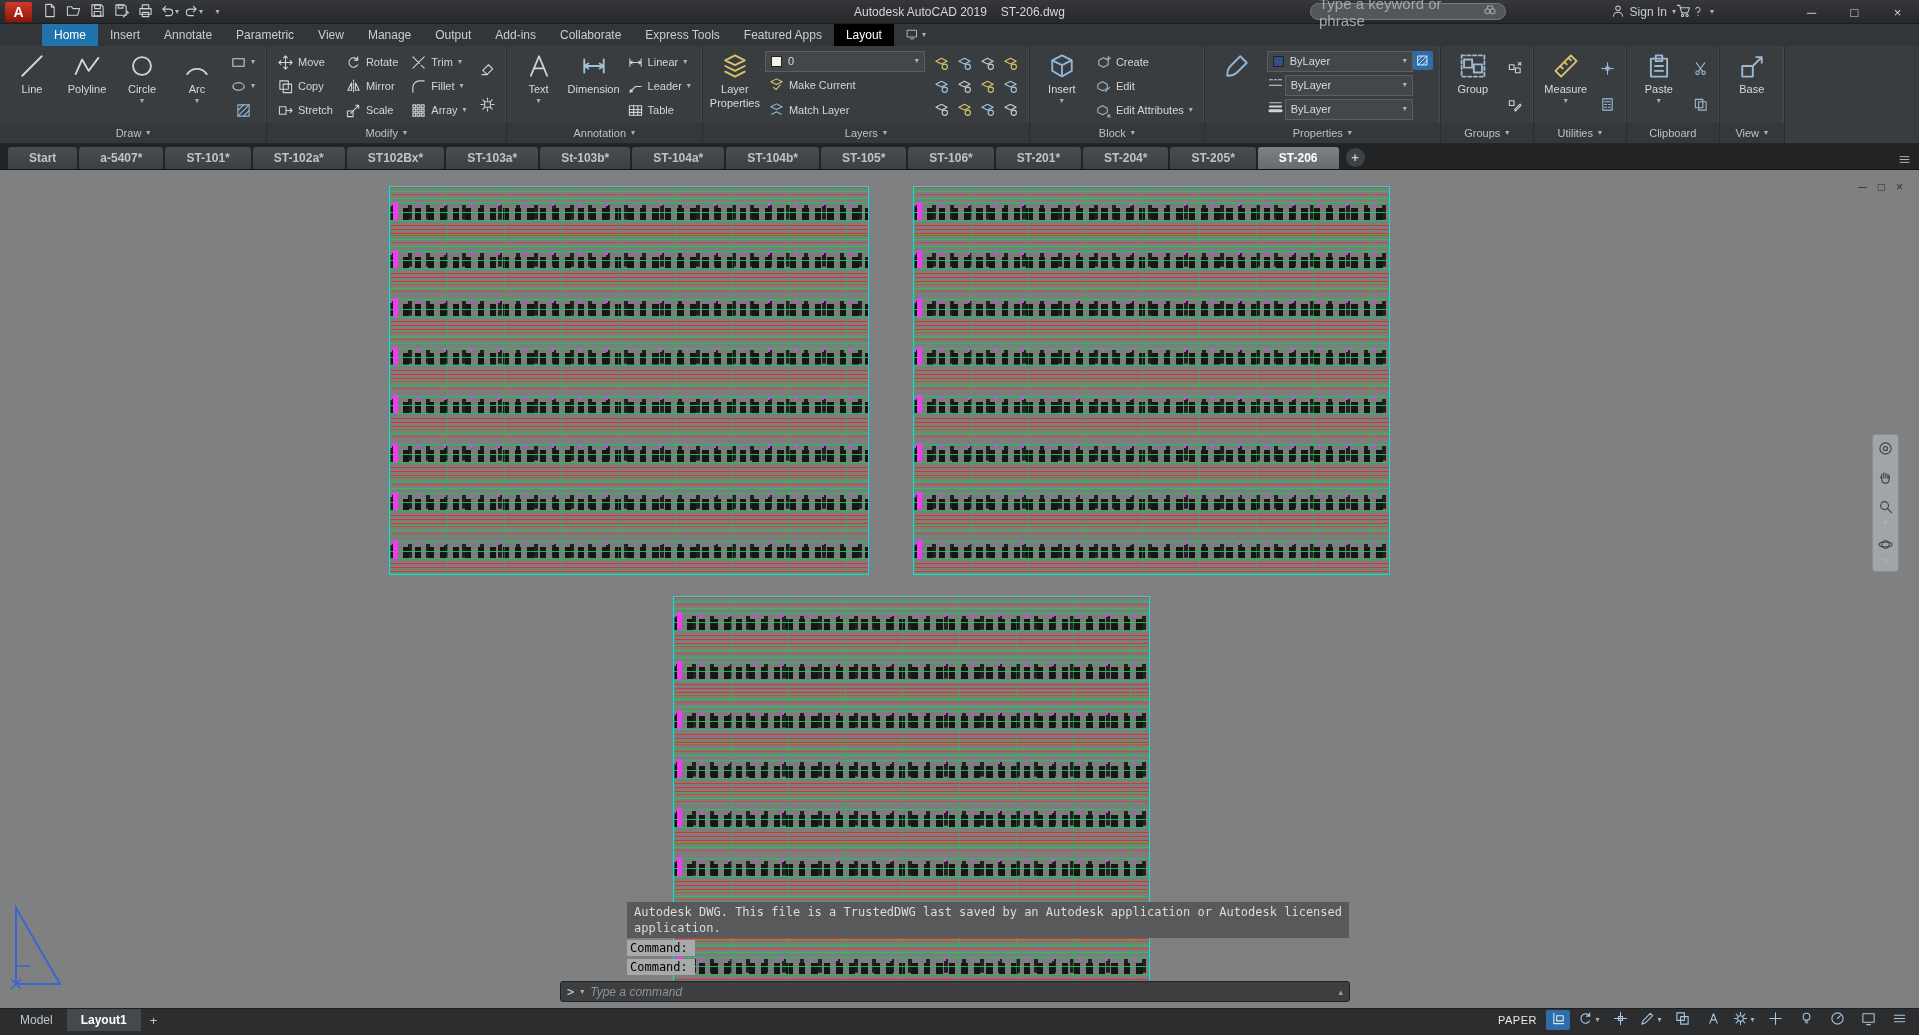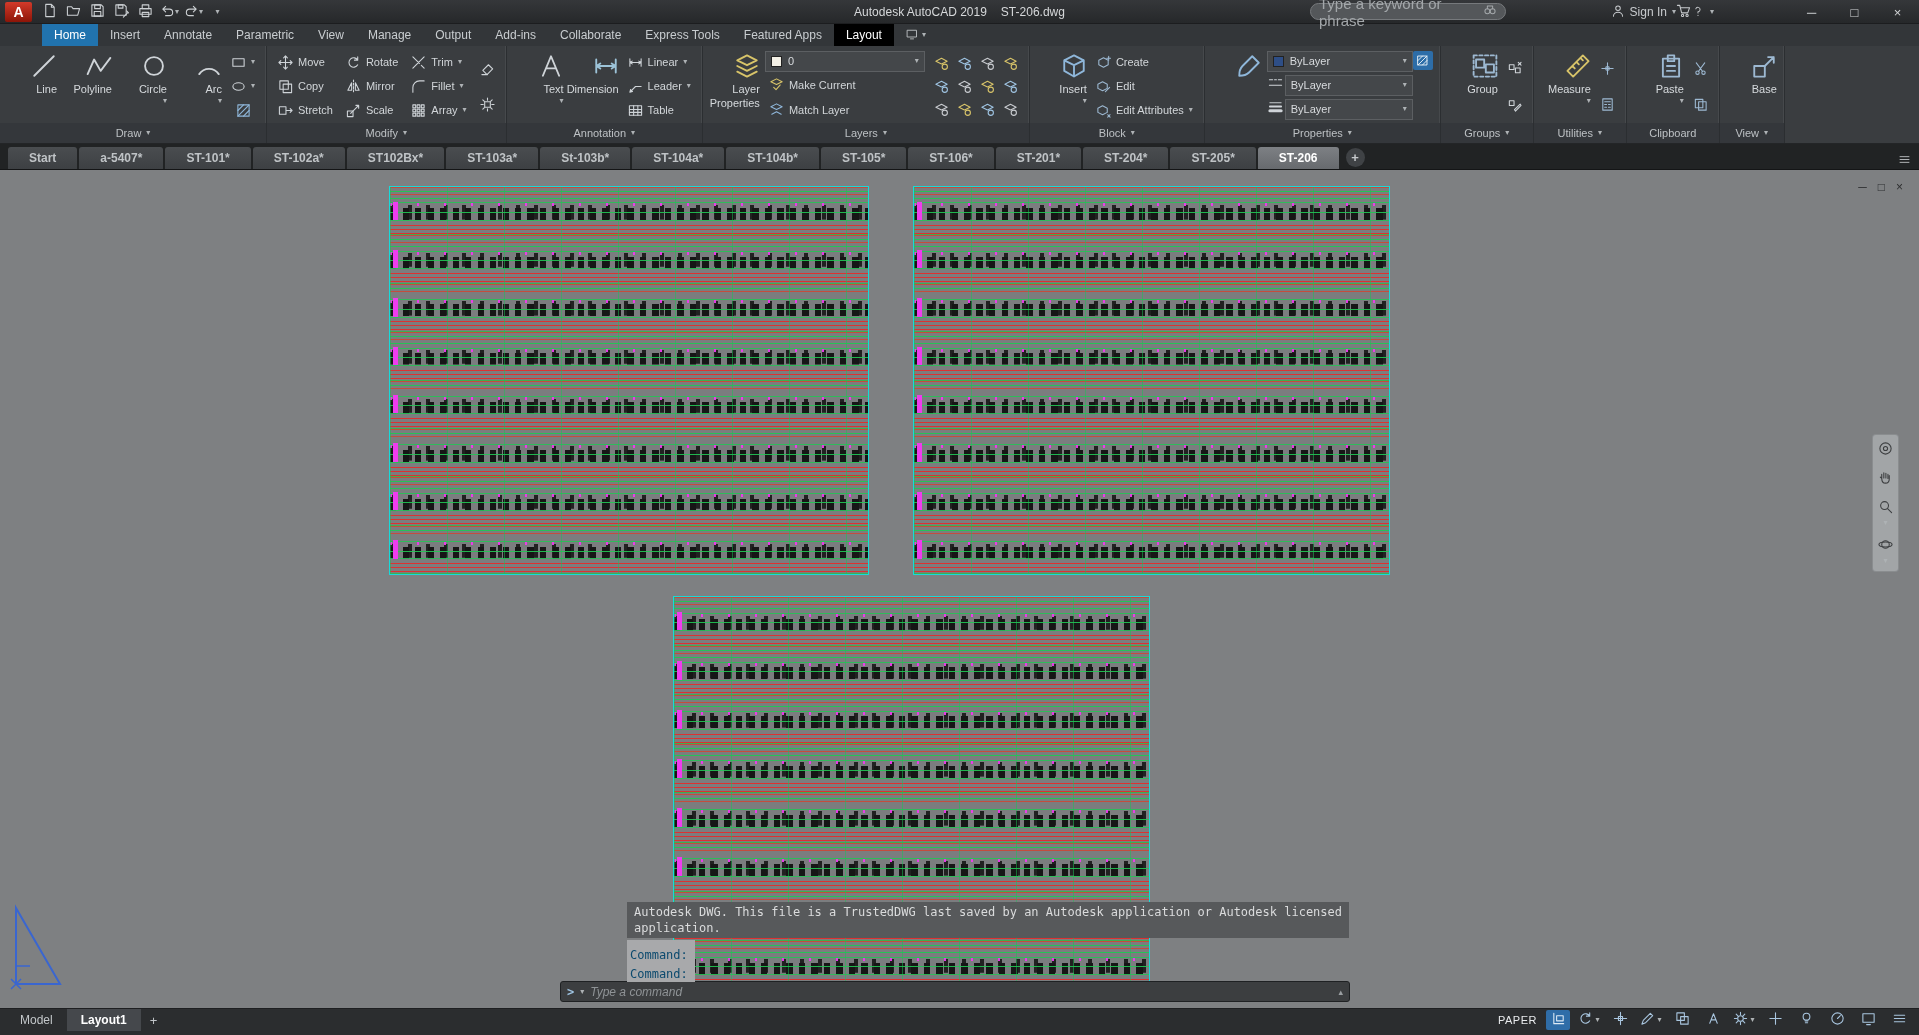--- a/index.html
+++ b/index.html
@@ -36,21 +36,21 @@
   .rtab.contextual { background:#000000; color:#fff; }
   .rtoggle { display:flex; align-items:center; gap:4px; margin-left:12px; color:#c4c8cb; }
 
   
   .ribbon { height:98px; background:#3a3d40; display:flex; border-bottom:1px solid #232527; }
   .rpanel { display:flex; flex-direction:column; border-right:1px solid #2b2e31;
             box-shadow:inset -1px 0 0 #46494c; }
   .rpanel-body { flex:1; display:flex; align-items:stretch; padding:3px 7px 0 7px; gap:5px; }
   .rpanel-footer { height:20px; display:flex; align-items:center; justify-content:center; gap:5px;
                    background:#34373b; color:#bdc1c4; font-size:11px; }
-  .big-btn { width:50px; display:flex; flex-direction:column; align-items:flex-end; padding-top:4px;
+  .big-btn { width:50px; display:flex; flex-direction:column; align-items:center; padding-top:4px;
              gap:2px; color:#d6dadd; font-size:11px; text-align:center; line-height:12px; }
   .big-btn .icx { color:#cfd4d8; }
   .stack { display:flex; flex-direction:column; justify-content:space-around; padding:1px 0; }
   .sm-btn { height:23px; display:flex; align-items:center; gap:5px; font-size:11px;
             color:#d2d6d9; padding:0 4px; white-space:nowrap; }
   .sm-btn .icx, .icon-only .icx { color:#cfd4d8; display:flex; }
   .icon-only .sm-btn { justify-content:center; }
   .lgrid { display:grid; grid-template-columns:repeat(4,23px); grid-auto-rows:23px; align-content:center; }
   .lgrid .sm-btn { padding:0; justify-content:center; }
   .combo { height:21px; background:#44474a; border:1px solid #5c5f62; display:flex; align-items:center;
@@ -103,22 +103,22 @@
                  color:#2d2e30; font-size:12px; }
   .navbar { position:absolute; right:20px; top:264px; width:27px; z-index:4;
             background:rgba(192,195,198,0.55); border:1px solid rgba(122,125,128,0.6); border-radius:4px;
             display:flex; flex-direction:column; align-items:center; padding:6px 0; gap:10px; color:#3c3e40; }
   .navbar .nav-item { display:flex; flex-direction:column; align-items:center; gap:1px; }
   .ucs { position:absolute; left:8px; top:726px; z-index:2; }
 
   .trusted-msg { position:absolute; left:627px; top:732px; z-index:3; width:max-content;
                  background:#57595b; color:#dadbdc; padding:2px 7px;
                  font:12px "DejaVu Sans Mono", monospace; line-height:16px; white-space:nowrap; }
-  .cmd-chip { position:absolute; left:627px; z-index:3; background:#a8a9ab; color:#0c4a6e;
-              font:12px "DejaVu Sans Mono", monospace; padding:8px 7px 1px 3px; }
+  .cmd-chip { position:absolute; left:627px; z-index:3; background:#a8a9ab; color:#000000;
+              font:12px "DejaVu Sans Mono", monospace; padding:1px 7px 1px 3px; }
   .cmd-side { position:absolute; z-index:3; color:#d6d8da; display:flex; }
   .cmd-bar { position:absolute; left:560px; top:811px; width:790px; height:21px; z-index:3;
              background:#3c3e40; border:1px solid #1f2123; border-radius:3px;
              display:flex; align-items:center; gap:6px; padding:0 6px; }
   .cmd-prompt { color:#9fc4e2; font:bold 12px "DejaVu Sans Mono", monospace; }
   .cmd-ph { font-style:italic; font-size:12px; color:#8f9396; flex:1; }
   .cmd-up { color:#9a9ea1; font-size:9px; }
 
   
   .statusbar { height:27px; background:#2b2d2f; border-top:1px solid #1e1f21;

